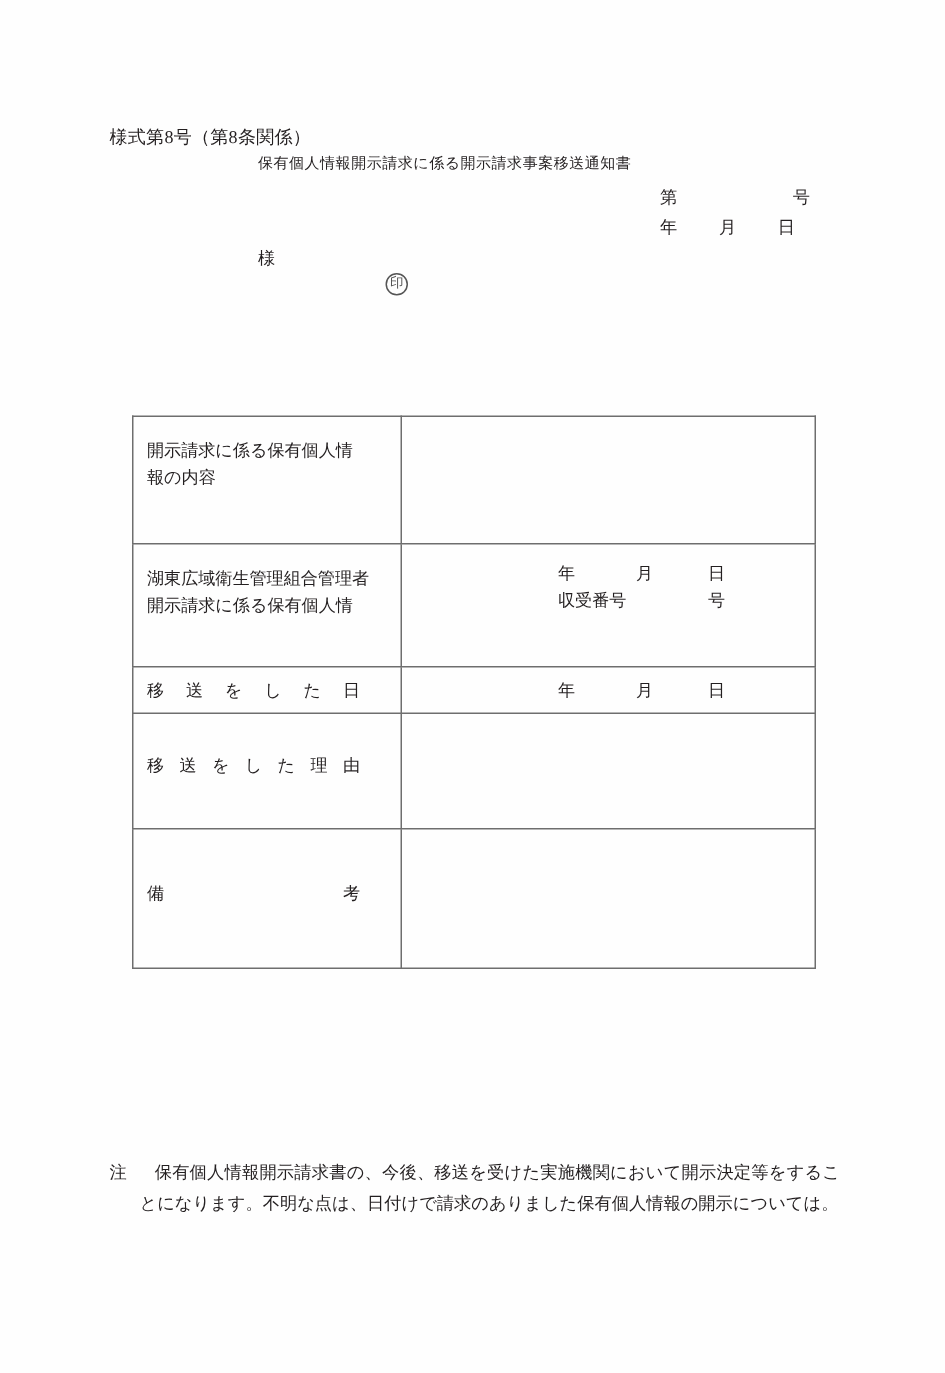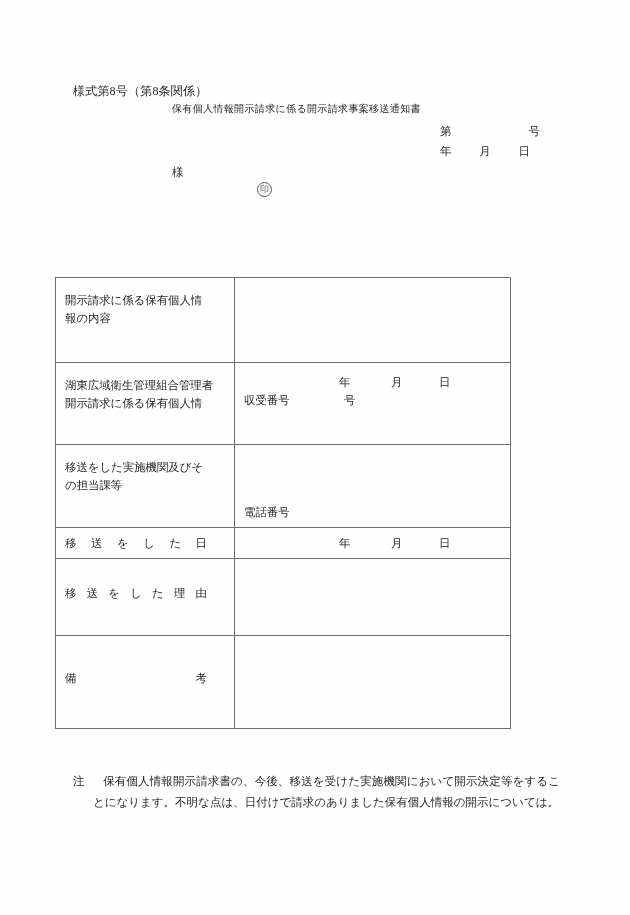--- a/index.html
+++ b/index.html
@@ -107,21 +107,21 @@
     text-align: justify;
     letter-spacing: 0.1px;
   }
   .body-para .lead-space { display: inline-block; width: 52px; }
   .body-para .gap-s { display: inline-block; width: 22px; }
   .body-para .gap-m { display: inline-block; width: 30px; }
 
   
   .form-table {
     position: absolute;
-    left: 55px;
+    left: 88px;
     top: 277px;
     width: 456px;
     border-collapse: collapse;
     table-layout: fixed;
   }
   .form-table td {
     border: 1px solid #6e6e6e;
     font-size: 11.4px;
     vertical-align: top;
     padding: 0;
@@ -150,20 +150,21 @@
     margin-left: 95px;
     white-space: nowrap;
   }
   .ymd span { display: inline-block; }
   .ymd .y { width: 52px; }
   .ymd .m { width: 48px; }
 
   .recv {
     display: flex;
     width: 140px;
+    margin-left: 95px;
     white-space: nowrap;
     align-items: center;
   }
   .recv .rn { width: 100px; }
 
   .tel {
     position: absolute;
     left: 9px;
     bottom: 6px;
     font-size: 11.4px;
@@ -244,29 +245,20 @@
             <span class="m">月</span>
             <span class="d">日</span>
           </div>
           <div class="recv">
             <span class="rn">収受番号</span>
             <span>号</span>
           </div>
         </td>
       </tr>
 
-      <tr>
-        <td class="label cell-tall-3">
-          <div>移送をした実施機関及びそ</div>
-          <div>の担当課等</div>
-        </td>
-        <td class="value cell-tall-3">
-          <span class="tel">電話番号</span>
-        </td>
-      </tr>
 
 
       <tr>
         <td class="label cell-short" style="padding-top:6px;padding-bottom:6px;">
           <div class="label-spread">
             <span>移</span>
             <span>送</span>
             <span>を</span>
             <span>し</span>
             <span>た</span>

